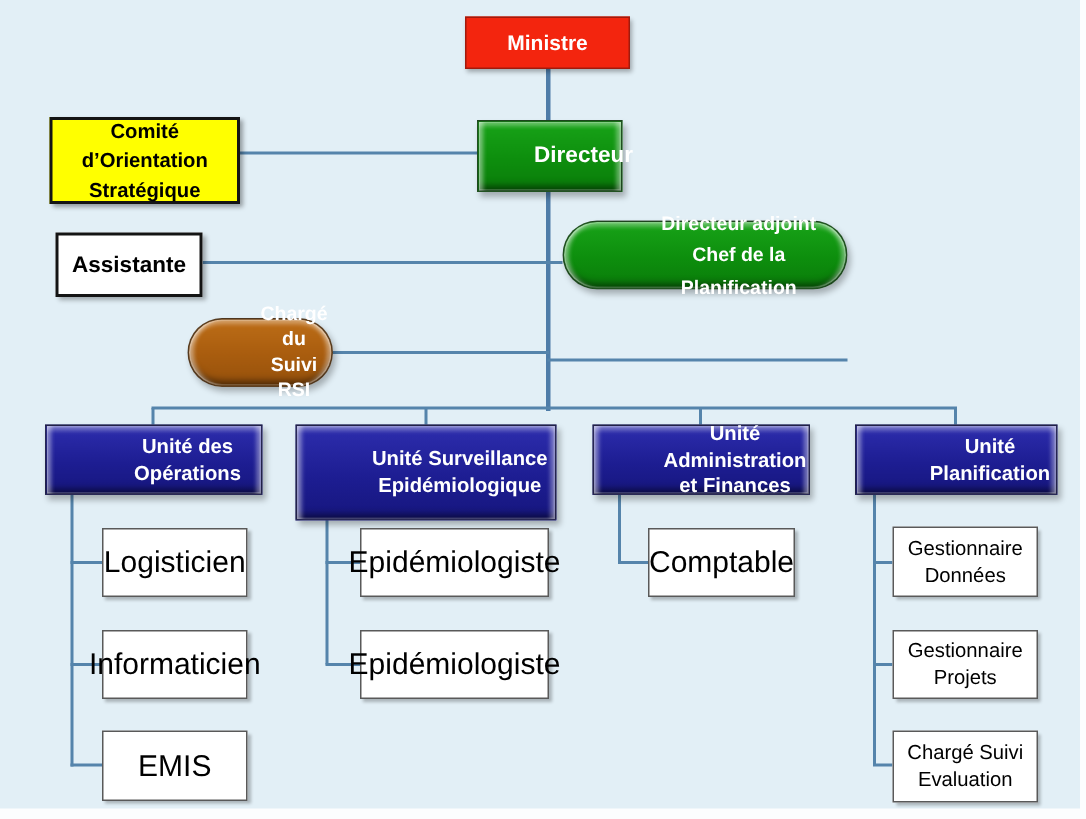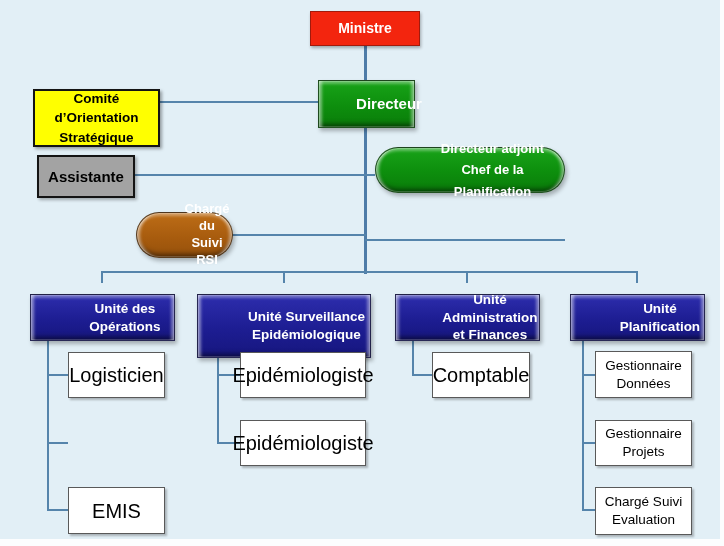--- a/index.html
+++ b/index.html
@@ -21,26 +21,26 @@
                 inset 0 -6px 5px -3px rgba(0,0,0,.50),
                 2px 3px 4px rgba(0,0,0,.28); padding-left: 45px;}
   .green{background:linear-gradient(180deg,#18a318 0%,#0d8e0d 55%,#0a7c0a 100%);}
   .blue{background:linear-gradient(180deg,#2d2dad 0%,#1d1d92 55%,#16167e 100%);}
   .brown{background:linear-gradient(180deg,#bd6d17 0%,#a85c0e 55%,#96510c 100%);}
 
   .red{background:#f3250e;color:#fff;font-weight:bold;border:1px solid #a21a0c;
        box-shadow:1px 2px 3px rgba(0,0,0,.30);}
   .yellow{background:#ffff00;color:#000;font-weight:bold;border:2px solid #141414;
        box-shadow:2px 2px 3px rgba(0,0,0,.35);}
-  .plainbox{background:#a3a3a3;color:#000;font-weight:bold;border:2px solid #141414;
+  .plainbox{background:#ffffff;color:#000;font-weight:bold;border:2px solid #141414;
        box-shadow:2px 2px 3px rgba(0,0,0,.30);}
   .leaf{background:#ffffff;color:#000;border:1px solid #595959;font-size:20px;
        box-shadow:2px 2px 2px rgba(0,0,0,.25);}
 
-  .fs17{font-size:14px;} .fs15{font-size:15px;} .fs135{font-size:13.5px;margin-top:11px;}
+  .fs17{font-size:14px;} .fs15{font-size:15px;} .fs135{font-size:13.5px;}
   .fs13{font-size:13px;border-radius:23px;} .lh16{line-height:1.62;} .lh14{line-height:1.42;}
 </style>
 </head>
 <body>
 
 <div id="slide">
 
   <div class="line thick" style="left:364px;top:46px;width:3px;height:34px"></div>
   <div class="line" style="left:160px;top:101px;width:158px;height:2px"></div>
   <div class="line thick" style="left:364px;top:128px;width:3px;height:146px"></div>
@@ -71,31 +71,32 @@
   <div class="line" style="left:582px;top:509px;width:13px;height:2px"></div>
 
   <div class="node red fs17" style="left:310px;top:11px;width:110px;height:35px">Ministre</div>
   <div class="node yellow fs135 lh14" style="left:33px;top:78px;width:127px;height:58px">Comité
 d’Orientation
 Stratégique</div>
   <div class="node bevel green fs15" style="left:318px;top:80px;width:97px;height:48px">Directeur</div>
   <div class="node plainbox fs15" style="left:37px;top:155px;width:98px;height:43px">Assistante</div>
   <div class="node bevel green fs13 lh16" style="left:375px;top:147px;width:190px;height:46px">Directeur adjoint
 Chef de la Planification</div>
-  <div class="node bevel brown fs13" style="left:136px;top:212px;width:97px;height:46px">Chargé du
+  <div class="node bevel brown fs13" style="left:125px;top:212px;width:97px;height:46px">Chargé du
 Suivi RSI</div>
 
   <div class="node bevel blue fs135" style="left:30px;top:283px;width:145px;height:47px">Unité des Opérations</div>
   <div class="node bevel blue fs135" style="left:197px;top:283px;width:174px;height:64px">Unité Surveillance
 Epidémiologique</div>
   <div class="node bevel blue fs135" style="left:395px;top:283px;width:145px;height:47px">Unité Administration
 et Finances</div>
   <div class="node bevel blue fs135" style="left:570px;top:283px;width:135px;height:47px">Unité Planification</div>
 
   <div class="node leaf" style="left:68px;top:352px;width:97px;height:46px">Logisticien</div>
+  <div class="node leaf" style="left:68px;top:420px;width:97px;height:46px">Informaticien</div>
   <div class="node leaf" style="left:68px;top:487px;width:97px;height:47px">EMIS</div>
 
   <div class="node leaf" style="left:240px;top:352px;width:126px;height:46px">Epidémiologiste</div>
   <div class="node leaf" style="left:240px;top:420px;width:126px;height:46px">Epidémiologiste</div>
 
   <div class="node leaf" style="left:432px;top:352px;width:98px;height:46px">Comptable</div>
 
   <div class="node leaf" style="left:595px;top:351px;width:97px;height:47px;font-size:13.5px">Gestionnaire
 Données</div>
   <div class="node leaf" style="left:595px;top:420px;width:97px;height:46px;font-size:13.5px">Gestionnaire

